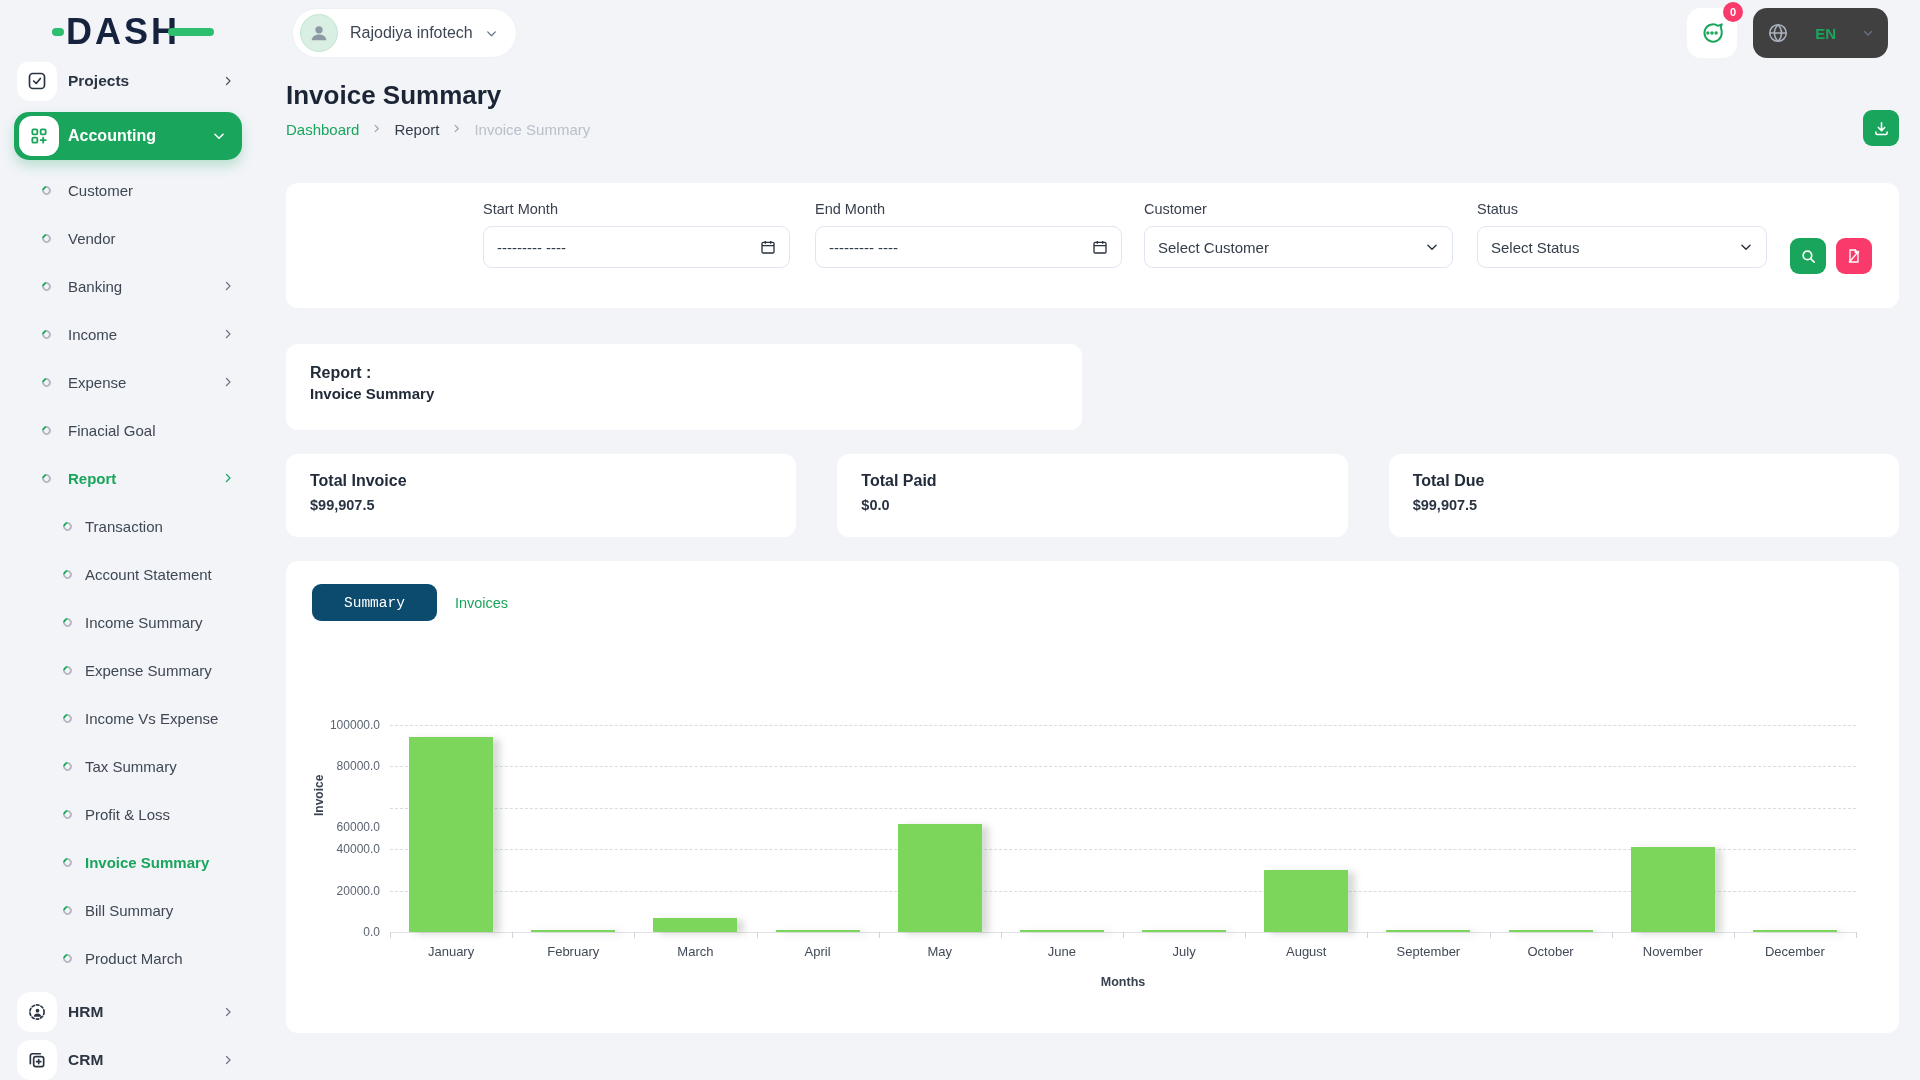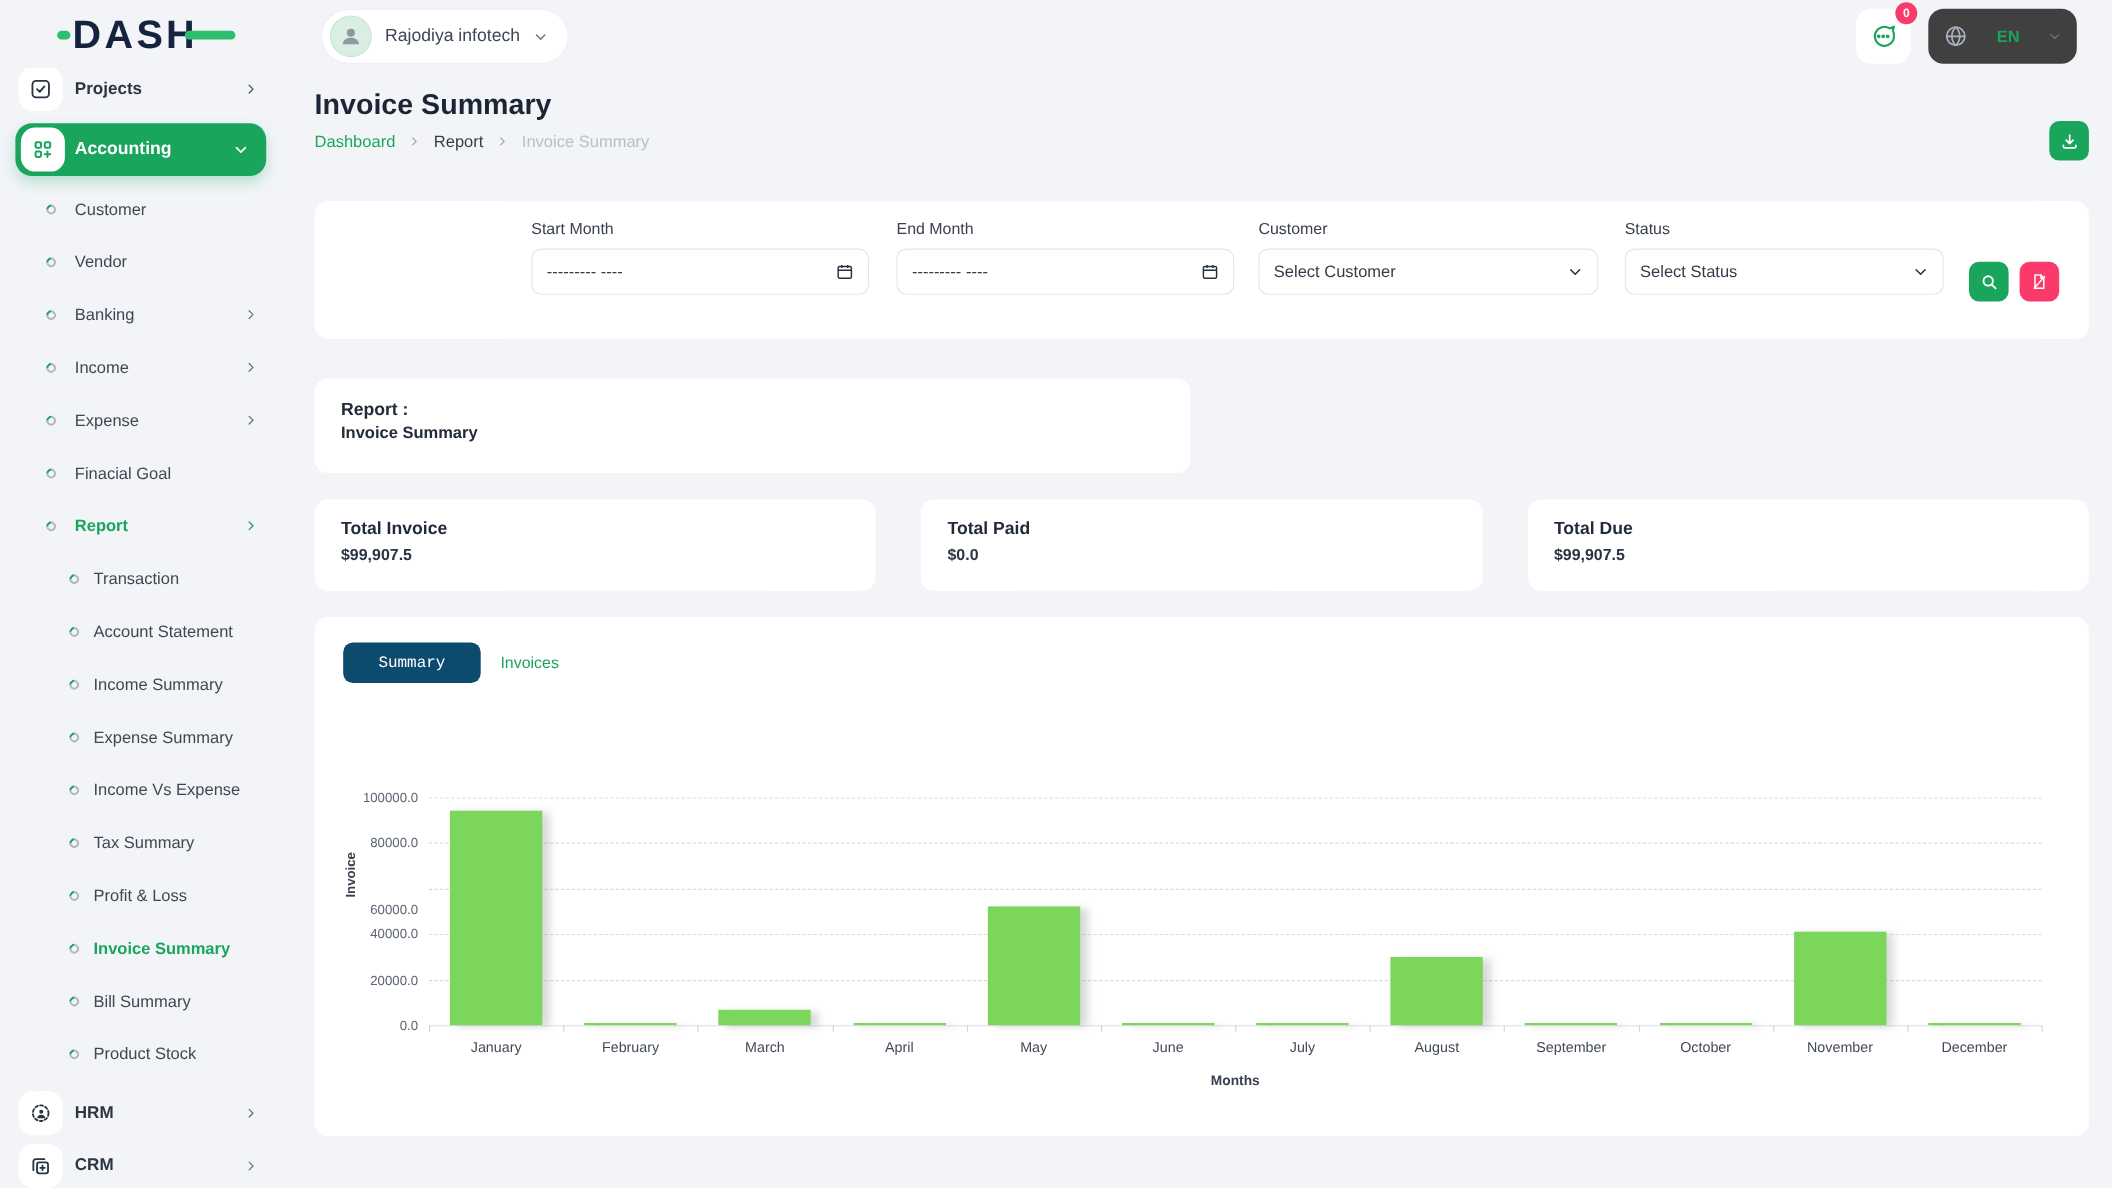--- a/index.html
+++ b/index.html
@@ -208,21 +208,21 @@
         <div class="menu-item l2 active" style="top: 838px;">
           <span class="bullet"></span>
     <span class="mi-label">Invoice Summary</span>
     </div>
         <div class="menu-item l2" style="top: 886px;">
           <span class="bullet"></span>
     <span class="mi-label">Bill Summary</span>
     </div>
         <div class="menu-item l2" style="top: 934px;">
           <span class="bullet"></span>
-    <span class="mi-label">Product Stock</span>
+    <span class="mi-label">Product March</span>
     </div>
       </div>
     <div id="bottom-items">
         <div class="side-row" style="top: 988px;">
           <span class="icon-box" style="position:absolute">
             <svg width="20" height="20" viewBox="0 0 24 24" fill="none" stroke="#2a3342" stroke-width="2" stroke-linecap="round" stroke-dasharray="3 2.6">
               <circle cx="12" cy="12" r="8.5"></circle>
             </svg>
             <svg style="position:absolute" width="11" height="11" viewBox="0 0 24 24" fill="#2a3342">
               <circle cx="12" cy="8" r="4"></circle>

